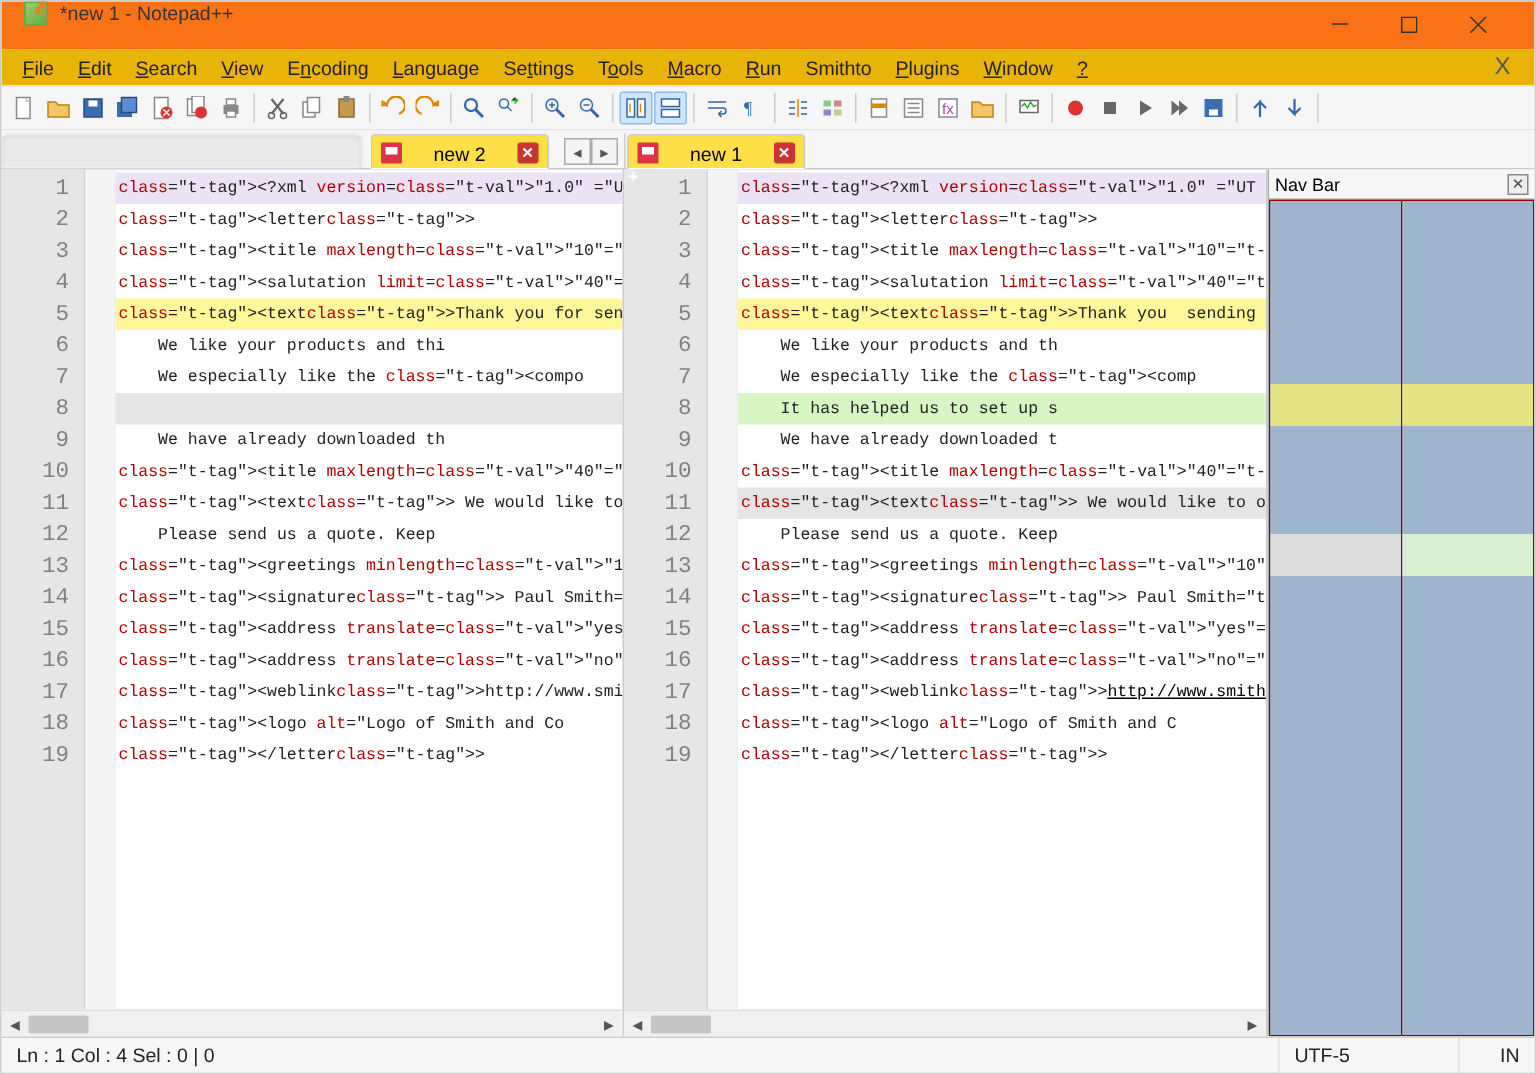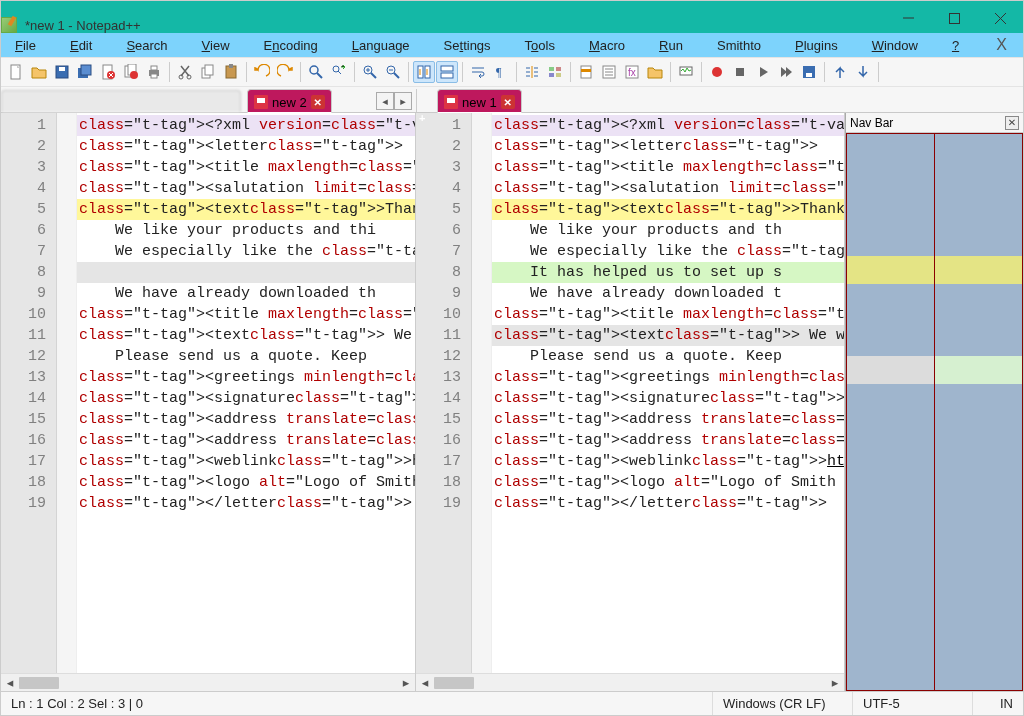--- a/index.html
+++ b/index.html
@@ -10,23 +10,23 @@
   width: 1024px;
   height: 716px;
   overflow: hidden;
   border: 1px solid #ccc;
   display: flex;
   flex-direction: column;
 }
 .titlebar {
   height: 32px;
   display: flex;
-  align-items: flex-end;
-  padding: 0 0;
-  background: #14b8a6;
+  align-items: flex-start;
+  padding: 0 15px;
+  background: #f97316;
 }
 .titlebar .app-icon {
   width: 16px; height: 16px;
   margin-right: 8px;
   background: linear-gradient(135deg,#9c7,#6a4);
   border: 1px solid #6a4;
   position: relative;
 }
 .titlebar .app-icon::after {
   content: "";
@@ -39,22 +39,22 @@
 .titlebar .title-text { color: #333; font-size: 13px; }
 .titlebar .spacer { flex: 1; }
 .winbtn { width: 46px; height: 30px; display:flex; align-items:center; justify-content:center; color:#555; }
 .winbtn svg { width: 11px; height: 11px; }
 
 .menubar {
   height: 24px;
   display: flex;
   align-items: center;
   padding: 0 6px;
-  gap: 18px;
-  background: #7dd3fc;
+  gap: 0;
+  background: #eab308;
 }
 .menubar .menuitem { padding: 2px 8px; color:#222; }
 .menubar .menuitem u { text-decoration: underline; }
 .menubar .close-doc {
   margin-left: auto; padding: 0 10px; color:#555; font-size:16px;
 }
 
 .toolbar {
   height: 30px;
   display: flex;
@@ -87,29 +87,29 @@
   background: #e9e9e9;
   border: 1px solid #c9c9c9;
   border-bottom: none;
   height: 22px;
   padding: 2px 28px 0 10px;
   border-radius: 4px 4px 0 0;
   color:#666;
   filter: blur(1px);
 }
 .tabrow .active-tab {
-  background: #be185d;
+  background: #fde047;
   border: 1px solid #c9c9c9;
   border-bottom: 1px solid #fff;
   height: 24px;
   padding: 2px 6px 0 6px;
   border-radius: 4px 4px 0 0;
   display: flex;
   align-items: center;
-  gap: 4px;
+  gap: 21px;
   margin-bottom: -1px;
 }
 .tab-save-icon { width:14px; height:14px; background:#d34; position:relative; border-radius:1px; }
 .tab-save-icon::after{content:"";position:absolute;left:3px;top:3px;width:8px;height:5px;background:#fff;}
 .tab-close {
   width:14px;height:14px;background:#c33;color:#fff;
   display:flex;align-items:center;justify-content:center;
   font-size:10px;border-radius:2px;font-weight:bold;
 }
 .tabarrows {
@@ -163,21 +163,21 @@
 }
 .mark.warn::after{content:"!";position:absolute;left:4px;top:1px;font-size:10px;font-weight:bold;color:#333;}
 .mark.add {
   background:#4b4; border-radius:50%;
 }
 .mark.add::after{content:"+";position:absolute;left:3px;top:-1px;color:#fff;font-size:11px;font-weight:bold;}
 .markcol { width:20px; background:#f5f5f5; border-right:1px solid #eee;}
 .code {
   flex:1;
   font-family:"Consolas","Courier New",monospace;
-  font-size:15px;
+  font-size:11px;
   color:#222;
   padding-top:2px;
   overflow:hidden;
   white-space:pre;
   min-width:0;
 }
 .code .line {
   height:21px;
   display:flex;
   align-items:center;
@@ -523,21 +523,21 @@
       <div class="tab-save-icon"></div>
       <span>new 2</span>
       <div class="tab-close">✕</div>
     </div>
     <div style="flex:1"></div>
     <div class="tabarrows">
       <div>◂</div>
       <div>▸</div>
     </div>
   </div>
-  <div class="tabzone" style="border-left:1px solid #ccc;padding-left:20px;">
+  <div class="tabzone" style="border-left:1px solid #ccc;padding-left:1px;">
     <div class="active-tab">
       <div class="tab-save-icon"></div>
       <span>new 1</span>
       <div class="tab-close">✕</div>
     </div>
   </div>
 </div>
 
 <div class="workspace">
 
@@ -669,17 +669,16 @@
       </div>
       <div class="navcol">
         <div class="navstripe y" style="top:22%;height:5%"></div>
         <div class="navstripe grn" style="top:40%;height:5%"></div>
       </div>
     </div>
   </div>
 </div>
 
 <div class="statusbar">
-  <div class="cell flex">Ln : 1    Col : 2    Sel : 3 | 0</div>
-  <div class="cell" style="width:140px">Windows (CR LF)</div>
+  <div class="cell flex">Ln : 1    Col : 4    Sel : 0 | 0</div>
   <div class="cell" style="width:120px">UTF-5</div>
   <div class="cell" style="width:50px;border-right:none;justify-content:flex-end">IN</div>
 </div>
 
 </body></html>

